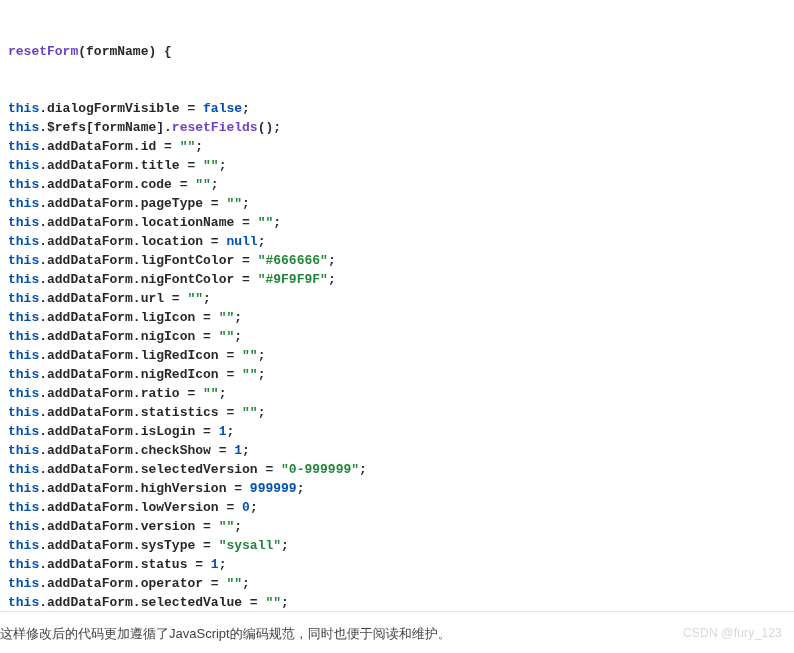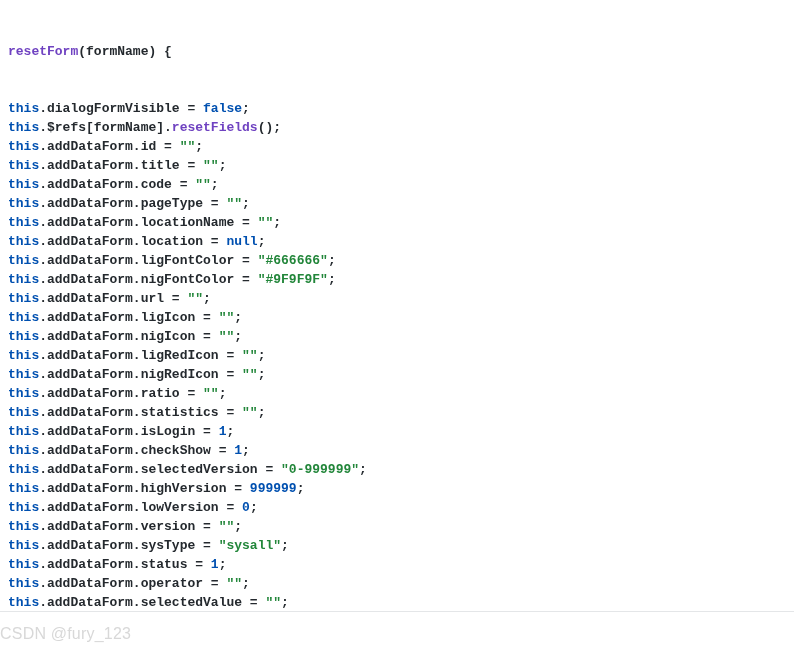--- a/index.html
+++ b/index.html
@@ -38,29 +38,30 @@
       align-items: center;
       background: #fff;
     }
     .footer-text {
       font-family: -apple-system, "PingFang SC", "Microsoft YaHei", sans-serif;
       font-size: 13px;
       color: #444;
     }
     .watermark {
       font-family: -apple-system, sans-serif;
-      font-size: 16px;
+      font-size: 12px;
       color: #d8d8d8;
       letter-spacing: 0.2px;
     }
   </style>
 </head>
 <body>
 
 <div class="code-block">
   <div class="line"><span class="tok-fn">resetForm</span><span class="tok-plain">(</span><span class="tok-plain">formName</span><span class="tok-plain">) {</span></div>
   <div id="code-lines"><div class="line indent1"><span class="tok-kw">this</span><span class="tok-plain">.dialogFormVisible = </span><span class="tok-kw">false</span><span class="tok-plain">;</span></div><div class="line indent1"><span class="tok-kw">this</span><span class="tok-plain">.$refs[formName].</span><span class="tok-fn">resetFields</span><span class="tok-plain">();</span></div><div class="line indent1"><span class="tok-kw">this</span><span class="tok-plain">.addDataForm.id = </span><span class="tok-str">""</span><span class="tok-plain">;</span></div><div class="line indent1"><span class="tok-kw">this</span><span class="tok-plain">.addDataForm.title = </span><span class="tok-str">""</span><span class="tok-plain">;</span></div><div class="line indent1"><span class="tok-kw">this</span><span class="tok-plain">.addDataForm.code = </span><span class="tok-str">""</span><span class="tok-plain">;</span></div><div class="line indent1"><span class="tok-kw">this</span><span class="tok-plain">.addDataForm.pageType = </span><span class="tok-str">""</span><span class="tok-plain">;</span></div><div class="line indent1"><span class="tok-kw">this</span><span class="tok-plain">.addDataForm.locationName = </span><span class="tok-str">""</span><span class="tok-plain">;</span></div><div class="line indent1"><span class="tok-kw">this</span><span class="tok-plain">.addDataForm.location = </span><span class="tok-kw">null</span><span class="tok-plain">;</span></div><div class="line indent1"><span class="tok-kw">this</span><span class="tok-plain">.addDataForm.ligFontColor = </span><span class="tok-str">"#666666"</span><span class="tok-plain">;</span></div><div class="line indent1"><span class="tok-kw">this</span><span class="tok-plain">.addDataForm.nigFontColor = </span><span class="tok-str">"#9F9F9F"</span><span class="tok-plain">;</span></div><div class="line indent1"><span class="tok-kw">this</span><span class="tok-plain">.addDataForm.url = </span><span class="tok-str">""</span><span class="tok-plain">;</span></div><div class="line indent1"><span class="tok-kw">this</span><span class="tok-plain">.addDataForm.ligIcon = </span><span class="tok-str">""</span><span class="tok-plain">;</span></div><div class="line indent1"><span class="tok-kw">this</span><span class="tok-plain">.addDataForm.nigIcon = </span><span class="tok-str">""</span><span class="tok-plain">;</span></div><div class="line indent1"><span class="tok-kw">this</span><span class="tok-plain">.addDataForm.ligRedIcon = </span><span class="tok-str">""</span><span class="tok-plain">;</span></div><div class="line indent1"><span class="tok-kw">this</span><span class="tok-plain">.addDataForm.nigRedIcon = </span><span class="tok-str">""</span><span class="tok-plain">;</span></div><div class="line indent1"><span class="tok-kw">this</span><span class="tok-plain">.addDataForm.ratio = </span><span class="tok-str">""</span><span class="tok-plain">;</span></div><div class="line indent1"><span class="tok-kw">this</span><span class="tok-plain">.addDataForm.statistics = </span><span class="tok-str">""</span><span class="tok-plain">;</span></div><div class="line indent1"><span class="tok-kw">this</span><span class="tok-plain">.addDataForm.isLogin = </span><span class="tok-num">1</span><span class="tok-plain">;</span></div><div class="line indent1"><span class="tok-kw">this</span><span class="tok-plain">.addDataForm.checkShow = </span><span class="tok-num">1</span><span class="tok-plain">;</span></div><div class="line indent1"><span class="tok-kw">this</span><span class="tok-plain">.addDataForm.selectedVersion = </span><span class="tok-str">"0-999999"</span><span class="tok-plain">;</span></div><div class="line indent1"><span class="tok-kw">this</span><span class="tok-plain">.addDataForm.highVersion = </span><span class="tok-num">999999</span><span class="tok-plain">;</span></div><div class="line indent1"><span class="tok-kw">this</span><span class="tok-plain">.addDataForm.lowVersion = </span><span class="tok-num">0</span><span class="tok-plain">;</span></div><div class="line indent1"><span class="tok-kw">this</span><span class="tok-plain">.addDataForm.version = </span><span class="tok-str">""</span><span class="tok-plain">;</span></div><div class="line indent1"><span class="tok-kw">this</span><span class="tok-plain">.addDataForm.sysType = </span><span class="tok-str">"sysall"</span><span class="tok-plain">;</span></div><div class="line indent1"><span class="tok-kw">this</span><span class="tok-plain">.addDataForm.status = </span><span class="tok-num">1</span><span class="tok-plain">;</span></div><div class="line indent1"><span class="tok-kw">this</span><span class="tok-plain">.addDataForm.operator = </span><span class="tok-str">""</span><span class="tok-plain">;</span></div><div class="line indent1"><span class="tok-kw">this</span><span class="tok-plain">.addDataForm.selectedValue = </span><span class="tok-str">""</span><span class="tok-plain">;</span></div><div class="line indent1"><span class="tok-kw">this</span><span class="tok-plain">.addDataForm.dataType = </span><span class="tok-str">""</span><span class="tok-plain">;</span></div></div>
   
 </div>
 
 <div class="footer">
+  <span class="footer-text">这样修改后的代码更加遵循了JavaScript的编码规范，同时也便于阅读和维护。</span>
   <span class="watermark">CSDN @fury_123</span>
 </div>
 
 </body></html>

